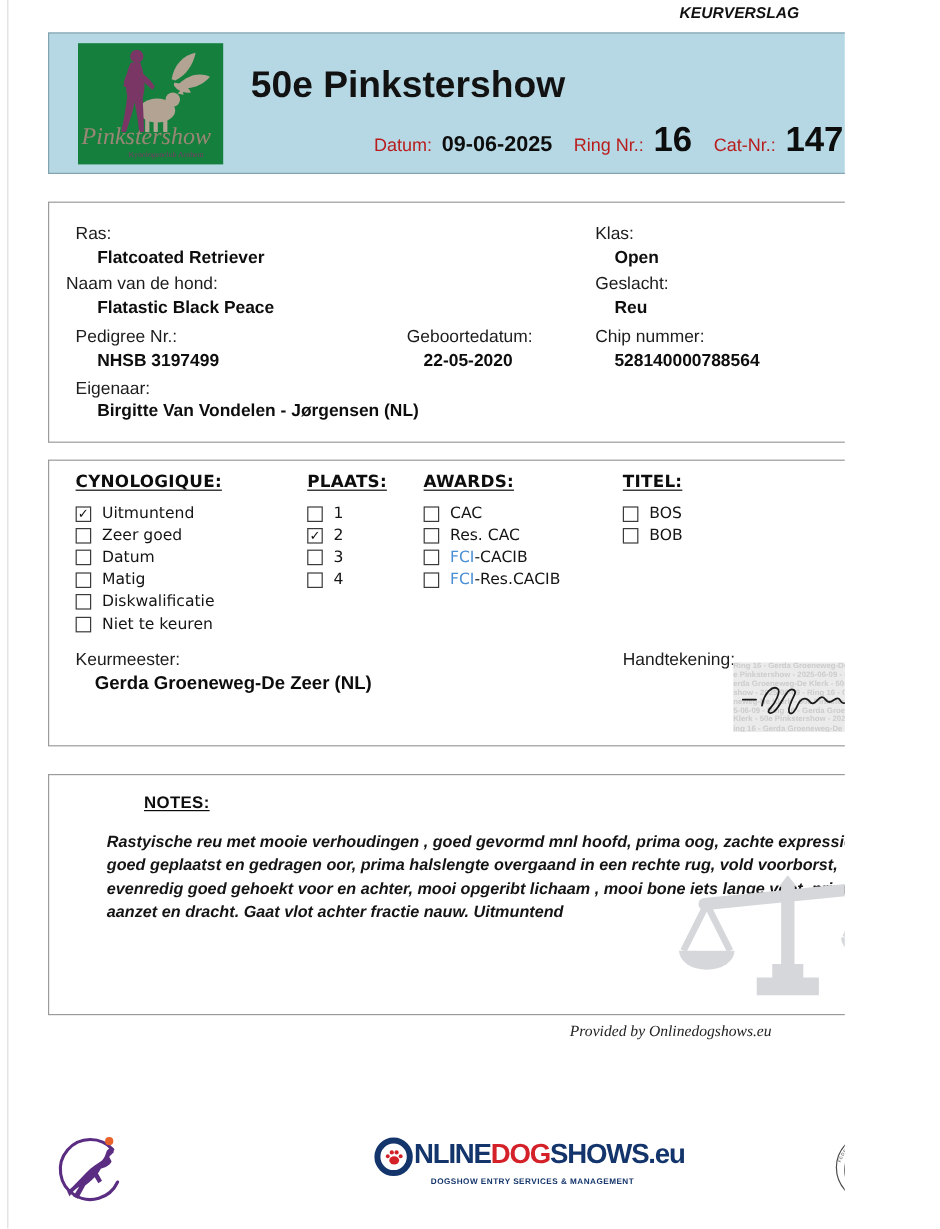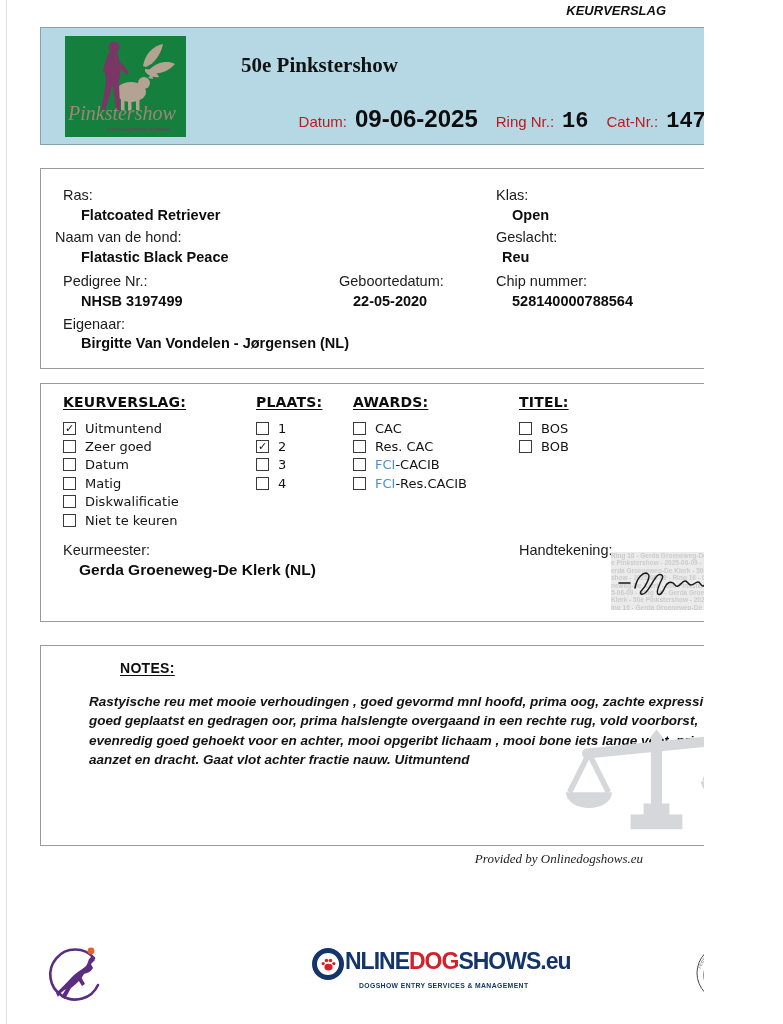--- a/index.html
+++ b/index.html
@@ -9,27 +9,27 @@
   .edge-left{position:absolute;left:6px;top:0;width:1px;height:100%;background:#dedede;}
   .edge-right-line{position:absolute;left:758px;top:0;width:1px;height:100%;background:#cfcfcf;}
   .edge-right-strip{position:absolute;left:759px;top:0;width:24px;height:100%;background:#f1f1f1;}
 
   .doc-type{position:absolute;top:3px;right:38px;font-size:13px;font-weight:bold;font-style:italic;color:#111;}
 
   
   .header-box{position:absolute;left:40px;top:27px;width:704px;height:118px;
               background:#b5d8e4;border:1px solid #84a3b0;box-sizing:border-box;}
   .logo-card{position:absolute;left:24px;top:8px;width:121px;height:101px;background:#15803d;overflow:hidden;}
-  .show-title{position:absolute;left:168px;top:25px;font-family:Liberation Serif, serif;
-              font-size:21px;font-weight:bold;color:#121212;letter-spacing:0;margin-left:32px;}
+  .show-title{position:absolute;left:168px;top:25px;font-family:Liberation Sans, sans-serif;
+              font-size:31px;font-weight:bold;color:#121212;letter-spacing:0;}
   .meta-row{position:absolute;right:24px;bottom:10px;display:flex;align-items:baseline;white-space:nowrap;}
   .meta-label{font-size:15px;color:#b91c1c;margin-right:8px;}
   .meta-gap{width:18px;}
-  .meta-val-date{font-size:24px;font-weight:bold;color:#0d0d0d;}
-  .meta-val-big{font-size:22px;font-weight:bold;color:#0d0d0d;font-family:Liberation Mono, monospace;}
+  .meta-val-date{font-size:18px;font-weight:bold;color:#0d0d0d;}
+  .meta-val-big{font-size:29px;font-weight:bold;color:#0d0d0d;}
 
   
   .frame{position:absolute;left:40px;width:704px;border:1px solid #9b9b9b;background:#fff;box-sizing:border-box;}
   .details-box{top:168px;height:201px;}
   .kwal-box{top:383px;height:239px;}
   .notes-box{top:645px;height:201px;overflow:hidden;}
 
   
   .fld{position:absolute;font-size:14.5px;white-space:nowrap;}
   .fld.lab{color:#1c1c1c;}
@@ -134,28 +134,28 @@
     <span class="fld val" style="left:40px;top:124px">NHSB 3197499</span>
     <span class="fld lab" style="left:22px;top:147px">Eigenaar:</span>
     <span class="fld val" style="left:40px;top:166px">Birgitte Van Vondelen - Jørgensen (NL)</span>
 
     <span class="fld lab" style="left:298px;top:104px">Geboortedatum:</span>
     <span class="fld val" style="left:312px;top:124px">22-05-2020</span>
 
     <span class="fld lab" style="left:455px;top:18px">Klas:</span>
     <span class="fld val" style="left:471px;top:38px">Open</span>
     <span class="fld lab" style="left:455px;top:60px">Geslacht:</span>
-    <span class="fld val" style="left:461px;top:80px">Reu</span>
+    <span class="fld val" style="left:471px;top:80px">Reu</span>
     <span class="fld lab" style="left:455px;top:104px">Chip nummer:</span>
     <span class="fld val" style="left:471px;top:124px">528140000788564</span>
   </div>
 
   <div class="frame kwal-box">
     <div class="col" style="left:22px">
-      <div class="col-head">KEURVERSLAG:</div>
+      <div class="col-head">CYNOLOGIQUE:</div>
       <div>
           <div class="cb-row">
             <span class="cb">✓</span>
             <span class="cb-label">Uitmuntend</span>
           </div>
           <div class="cb-row">
             <span class="cb"></span>
             <span class="cb-label">Zeer goed</span>
           </div>
           <div class="cb-row">
@@ -226,21 +226,21 @@
             <span class="cb-label">BOS</span>
           </div>
           <div class="cb-row">
             <span class="cb"></span>
             <span class="cb-label">BOB</span>
           </div>
         </div>
     </div>
 
     <span class="judge-label">Keurmeester:</span>
-    <span class="judge-name">Gerda Groeneweg-De Klerk (NL)</span>
+    <span class="judge-name">Gerda Groeneweg-De Zeer (NL)</span>
     <span class="sign-label">Handtekening:</span>
     <div class="sign-area">
       <div class="sign-noise">Ring 16 - Gerda Groeneweg-De Klerk - 50e Pinkstershow - 2025-06-09 - Ring 16 - Gerda Groeneweg-De Klerk - 50e Pinkstershow - 2025-06-09 - Ring 16 - Gerda Groeneweg-De Klerk - 50e Pinkstershow - 2025-06-09 - Ring 16 - Gerda Groeneweg-De Klerk - 50e Pinkstershow - 2025-06-09 - Ring 16 - Gerda Groeneweg-De Klerk - 50e Pinkstershow - 2025-06-09 - Ring 16 - Gerda Groeneweg-De Klerk - 50e Pinkstershow - 2025-06-09 - Ring 16 - Gerda Groeneweg-De Klerk - 50e Pinkstershow - 2025-06-09 - Ring 16 - Gerda Groeneweg-De Klerk - 50e Pinkstershow - 2025-06-09 - </div>
       <svg class="sign-svg" width="122" height="50" viewBox="0 0 122 50">
         <path d="M6,27 h11 M22,32 c2,-11 9,-17 13,-14 c3,2 -2,12 -6,16 c-3,3 -1,6 3,3 c5,-4 8,-13 12,-17 c3,-3 7,-1 5,3 c-3,6 -6,13 -4,15 c2,2 5,-2 7,-7 c2,-4 5,-6 8,-4 c2,1 2,4 5,3 c3,-1 4,-5 7,-5 c3,0 3,4 6,4 c3,0 4,-3 7,-3 c3,0 2,4 5,4 c4,0 6,-4 10,-5 l5,5 c-2,5 -7,7 -5,9" fill="none" stroke="#1a1a1a" stroke-width="1.5" stroke-linecap="round"></path>
       </svg>
     </div>
   </div>
 
   <div class="frame notes-box">

